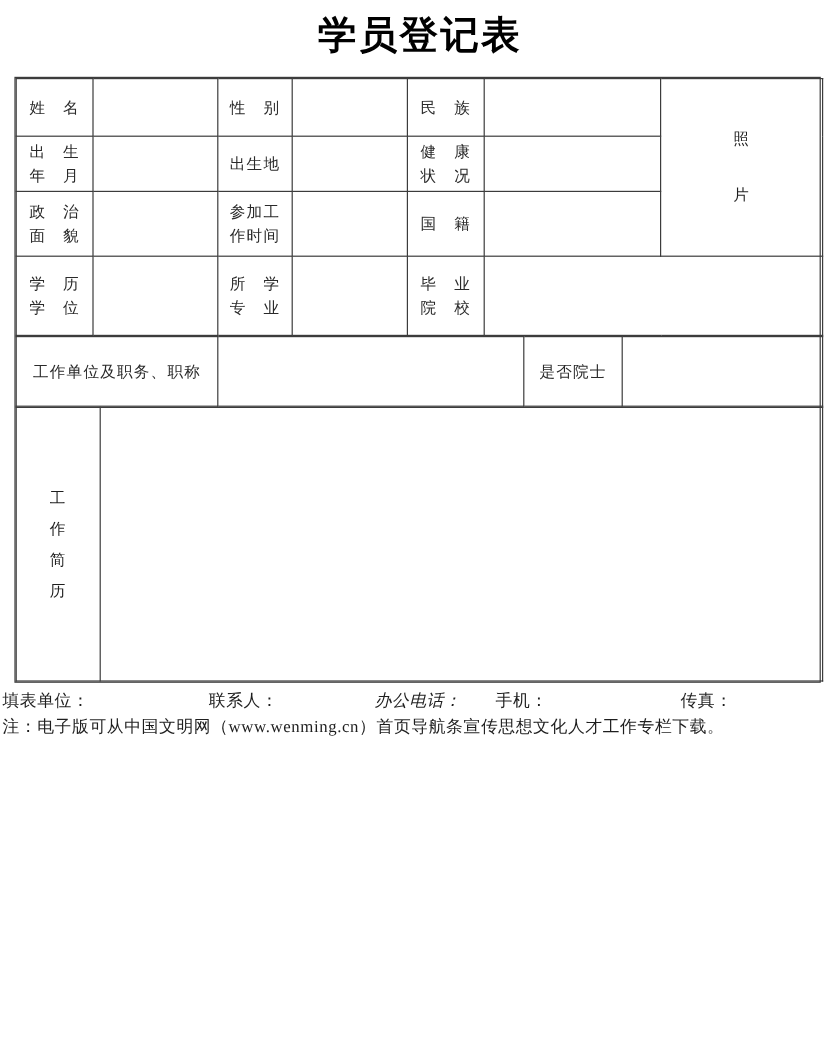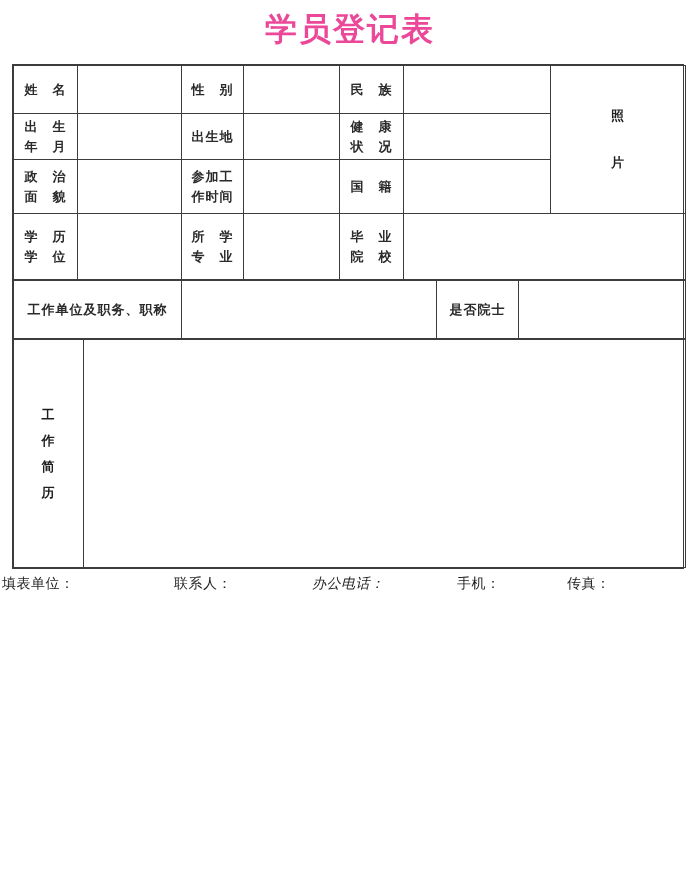--- a/index.html
+++ b/index.html
@@ -13,21 +13,21 @@
   }
   .sheet { position: relative; width: 700px; height: 872px; }
 
   .title {
     margin: 8px 0 4px 0;
     text-align: center;
     font-family: "Liberation Sans", "DejaVu Sans", sans-serif;
     font-weight: bold;
     font-size: 32px;
     letter-spacing: 2px;
-    color: #ec4899;
+    color: #000000;
   }
 
   .class-line {
     display: flex;
     align-items: flex-end;
     margin: 2px 0 0 22px;
     width: 592px;
     height: 24px;
     font-size: 15px;
     font-weight: bold;
@@ -37,21 +37,20 @@
     flex: 1;
     border-bottom: 2px solid #1e1e1e;
     height: 20px;
     font-weight: bold;
   }
 
   .tbl-wrap {
     margin: 12px 0 0 12px;
     width: 672px;
     border: 1px solid #3c3c3c;
-    font-weight: bold;
   }
   table.blk {
     border-collapse: collapse;
     table-layout: fixed;
     width: 100%;
   }
   table.blk td {
     border: 1px solid #3c3c3c;
     padding: 2px 3px;
     font-size: 13px;
@@ -73,21 +72,21 @@
     margin-top: 6px;
     height: 21px;
     font-size: 14px;
     letter-spacing: 0.5px;
     padding-left: 12px;
   }
   .footer span { position: absolute; top: 0; white-space: nowrap; }
   .f-unit    { left: 2px; }
   .f-contact { left: 174px; }
   .f-office  { left: 312px; font-style: italic; }
-  .f-mobile  { left: 457px; }
+  .f-mobile  { left: 413px; }
   .f-fax     { left: 567px; }
 
   .note {
     margin: 1px 0 0 2px;
     font-size: 14px;
     letter-spacing: 0.5px;
     white-space: nowrap;
   }
 </style>
 </head>
@@ -193,14 +192,15 @@
   </div>
 
   <div class="footer">
     <span class="f-unit">填表单位：</span>
     <span class="f-contact">联系人：</span>
     <span class="f-office">办公电话：</span>
     <span class="f-mobile">手机：</span>
     <span class="f-fax">传真：</span>
   </div>
 
+  <div class="note">注：电子版可从中国文明网（www.wenming.cn）首页导航条宣传思想文化人才工作专栏下载。</div>
 
 </div>
 
 </body></html>

